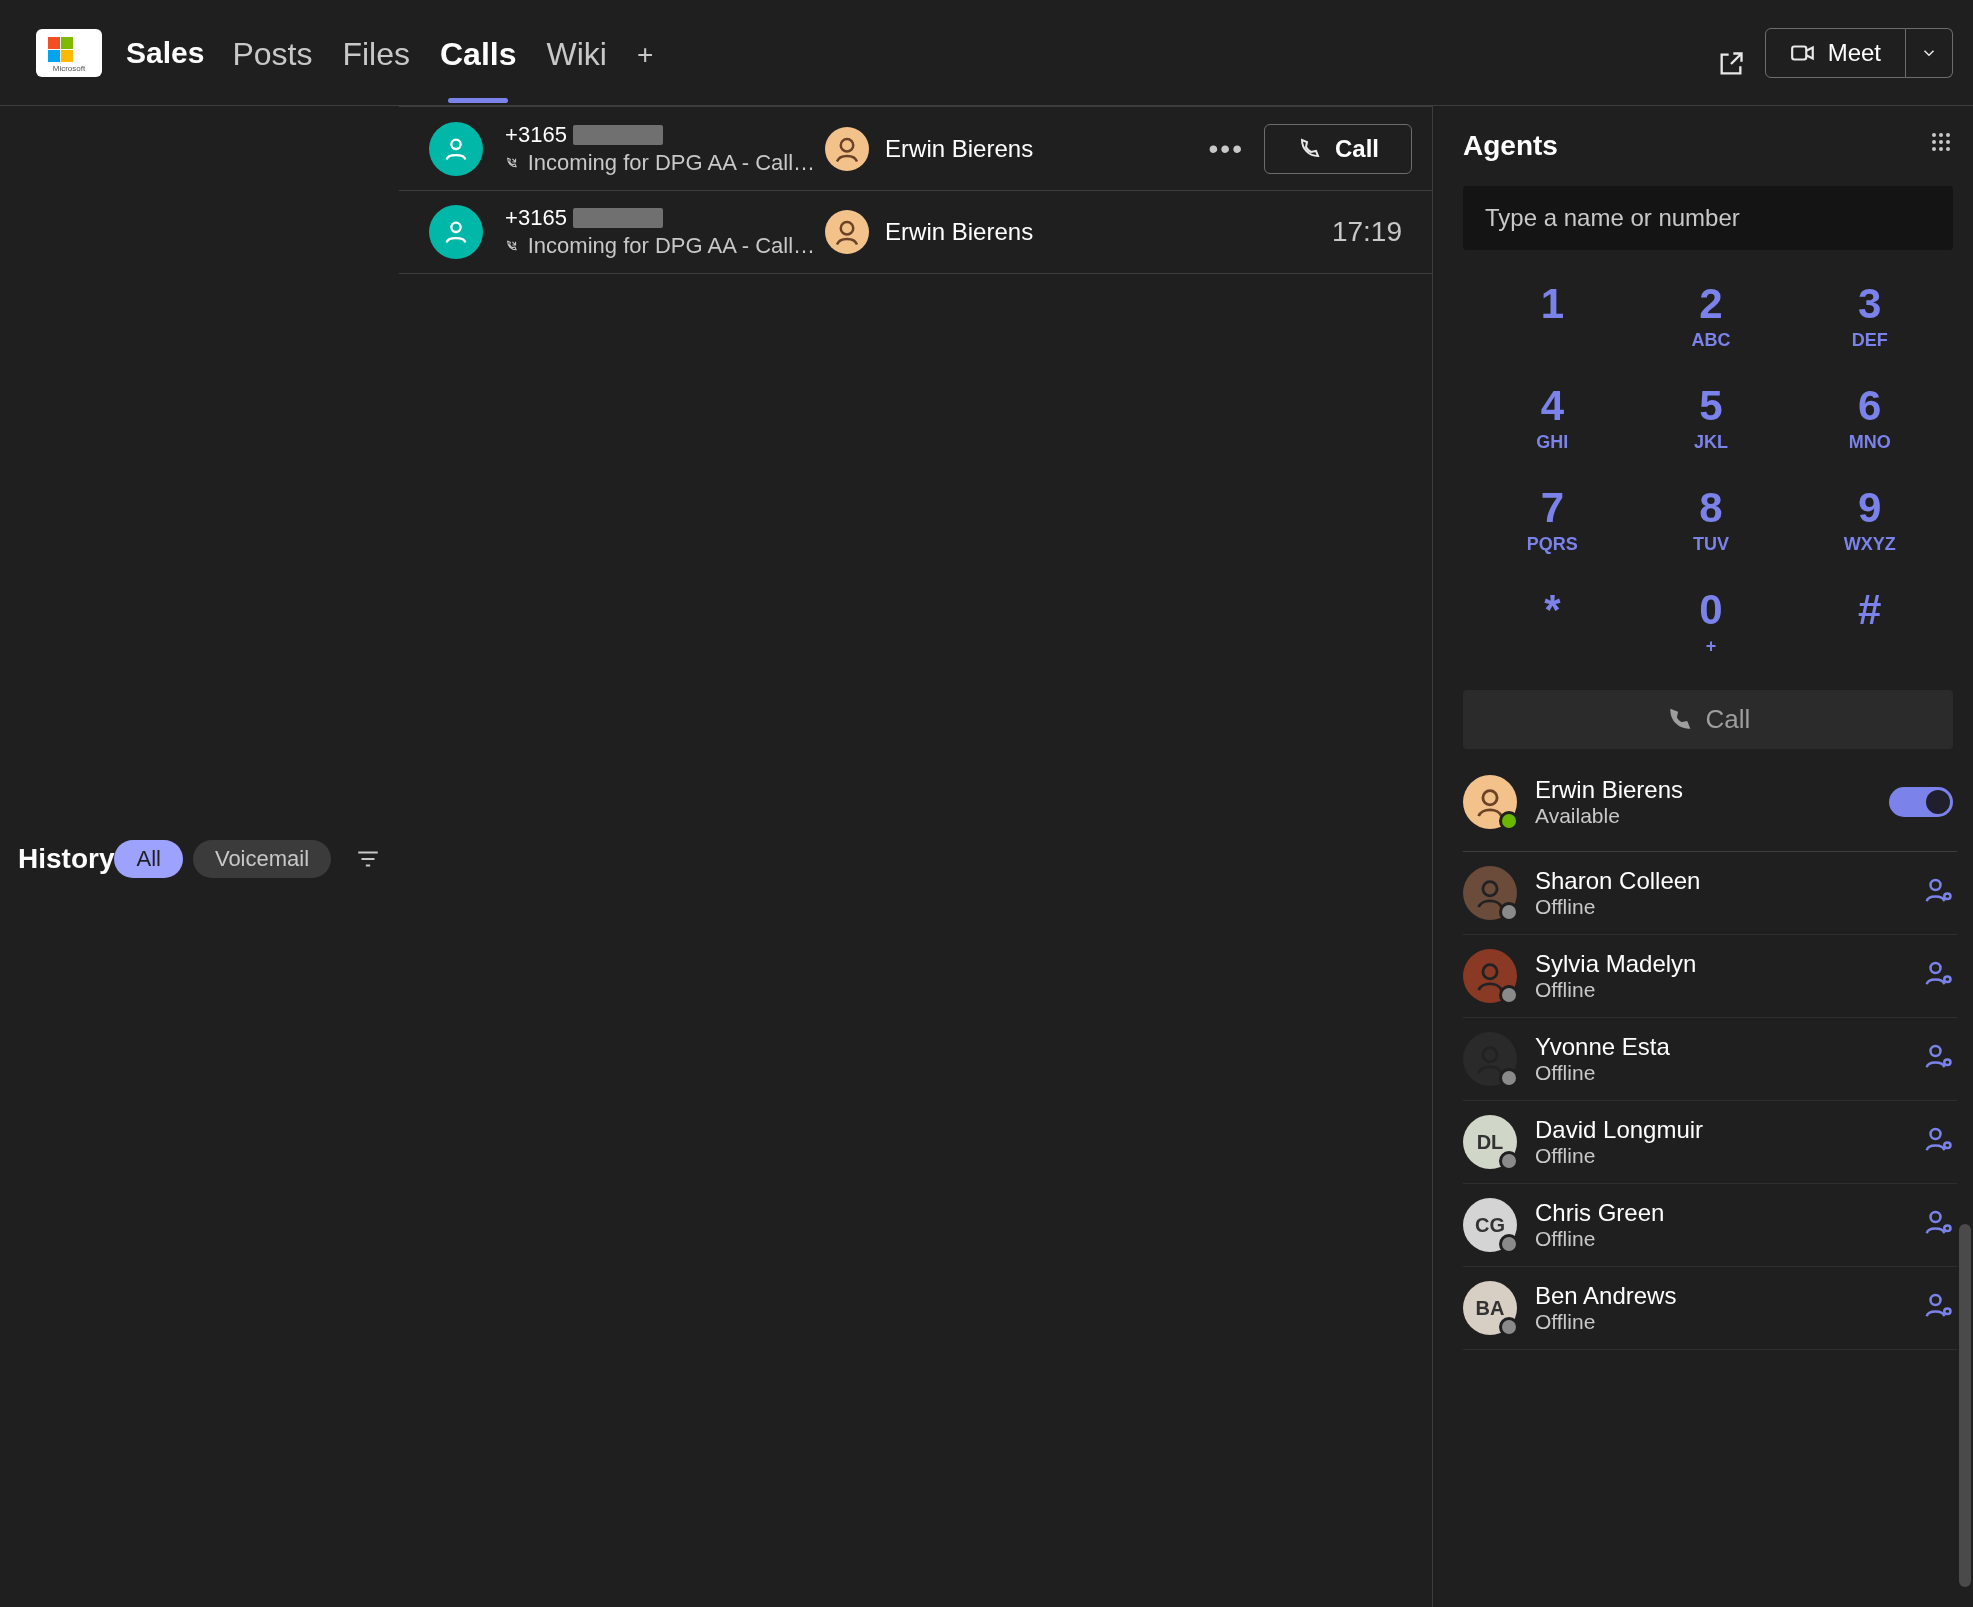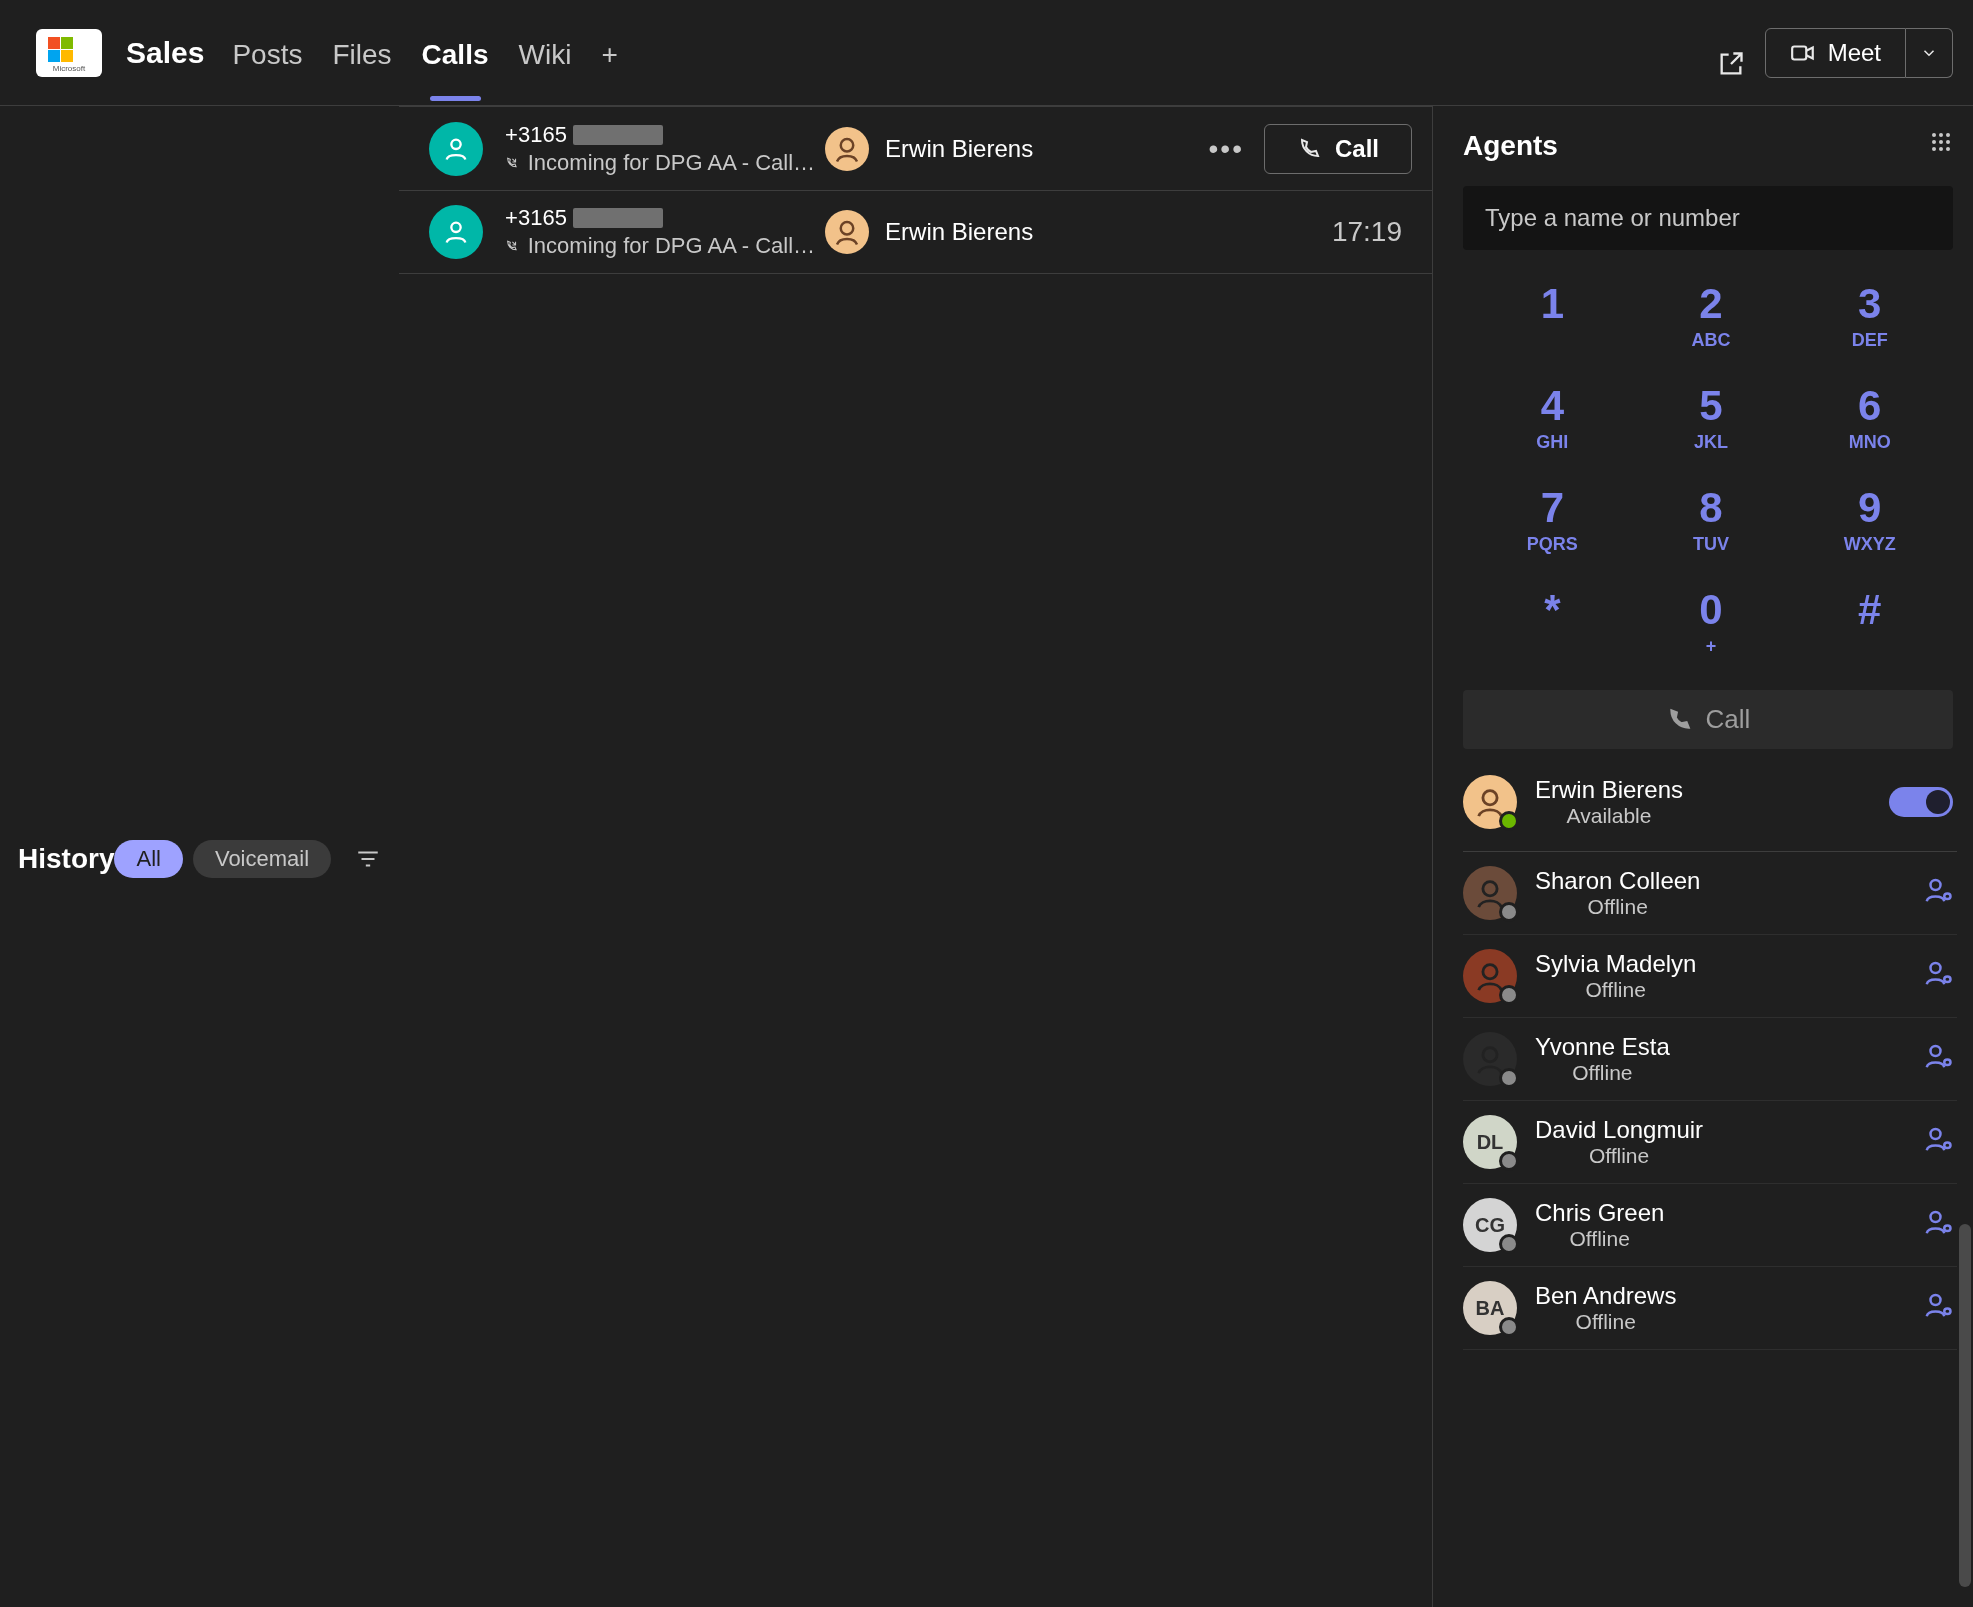--- a/index.html
+++ b/index.html
@@ -41,21 +41,21 @@
   .ms-logo .g{background:#7fba00; top:8px; left:25px;}
   .ms-logo .b{background:#00a4ef; top:21px; left:12px;}
   .ms-logo .y{background:#ffb900; top:21px; left:25px;}
   .ms-logo .txt{position:absolute;bottom:4px;font-size:8px;color:#555;}
   .header .title {
     font-size: 30px;
     font-weight: 700;
     margin-right: 28px;
   }
   .tabs { display: flex; gap: 30px; align-items: center; }
-  .tab { color: #c8c8c8; font-size: 28px; cursor:pointer; padding: 34px 0 30px 0; position:relative;}
+  .tab { color: #c8c8c8; font-size: 32px; cursor:pointer; padding: 34px 0 30px 0; position:relative;}
   .tab.active { color: #fff; font-weight:600; }
   .tab.active::after{
     content:"";position:absolute;bottom:0;left:8px;right:8px;height:5px;background:#7b83eb;border-radius:3px;
   }
   .tab.add { font-size:28px; color:#c8c8c8; font-weight:300;}
   .header-right { margin-left:auto; display:flex; align-items:flex-end; gap:20px;}
   .popout-icon { width:28px; height:28px; color:#fff; cursor:pointer;}
   .meet-group { display:flex; }
   .meet-btn {
     display:flex;align-items:center;gap:12px;
@@ -185,21 +185,21 @@
     background:#555;position:relative;flex-shrink:0;
     display:flex;align-items:center;justify-content:center;
     font-size:20px;font-weight:600;color:#333;
   }
   .agent-avatar .presence{
     position:absolute;right:-2px;bottom:-2px;width:20px;height:20px;border-radius:50%;
     border:3px solid #1f1f1f;
   }
   .agent-info{display:flex;flex-direction:column;}
   .agent-name{font-size:24px;}
-  .agent-status{font-size:21px;color:#c8c8c8;text-align:center;}
+  .agent-status{font-size:21px;color:#c8c8c8;}
   .agent-action{margin-left:auto;cursor:pointer;}
   .agent-action svg{width:30px;height:30px;fill:none;stroke:#7b83eb;}
   .toggle {
     margin-left:auto;width:64px;height:30px;border-radius:15px;
     background:#7b83eb;position:relative;cursor:pointer;
   }
   .toggle .knob{
     position:absolute;right:3px;top:3px;width:24px;height:24px;border-radius:50%;background:#1f1f2e;
   }
 

